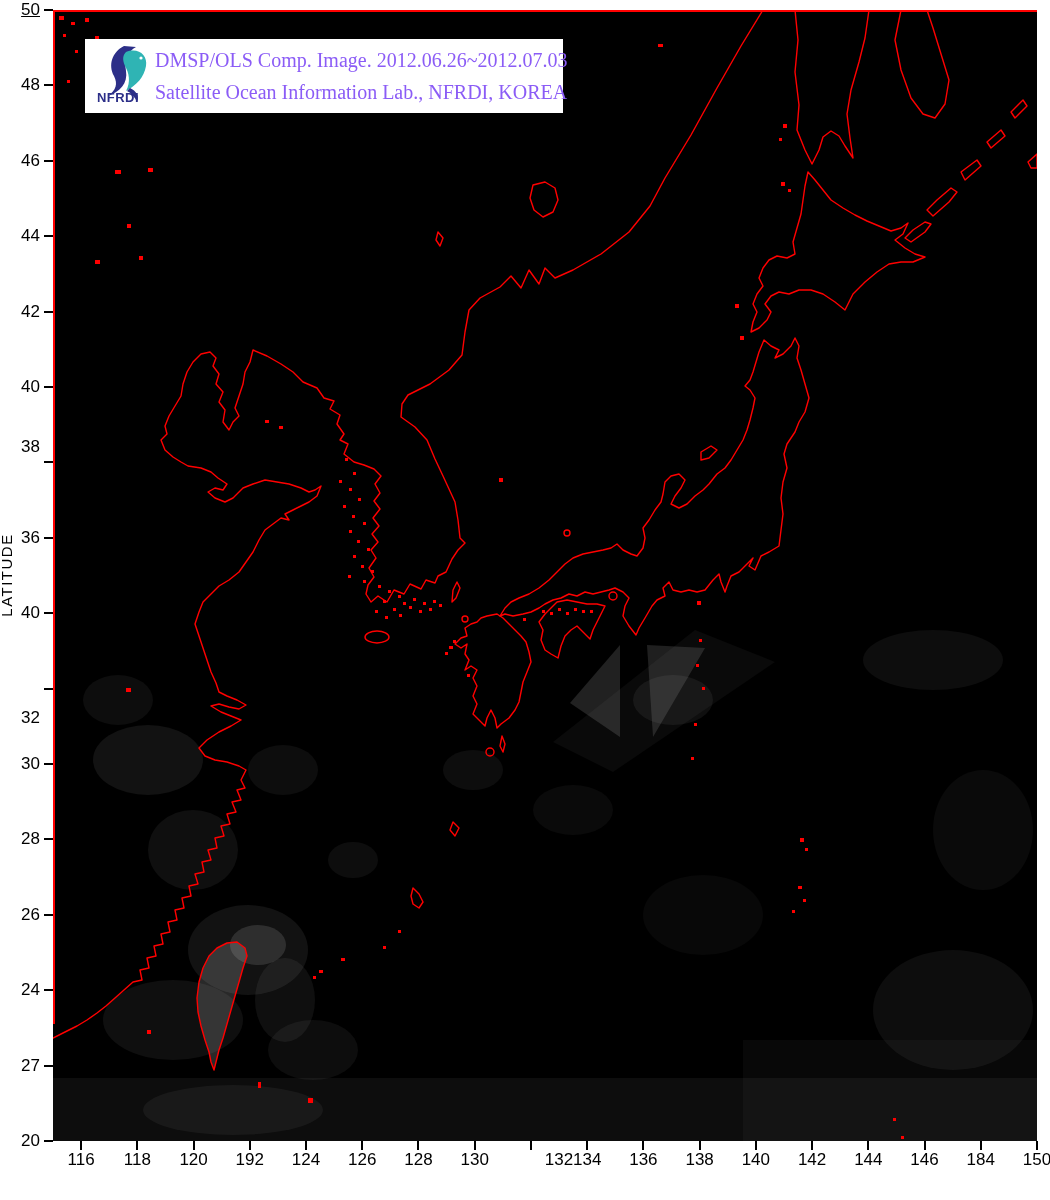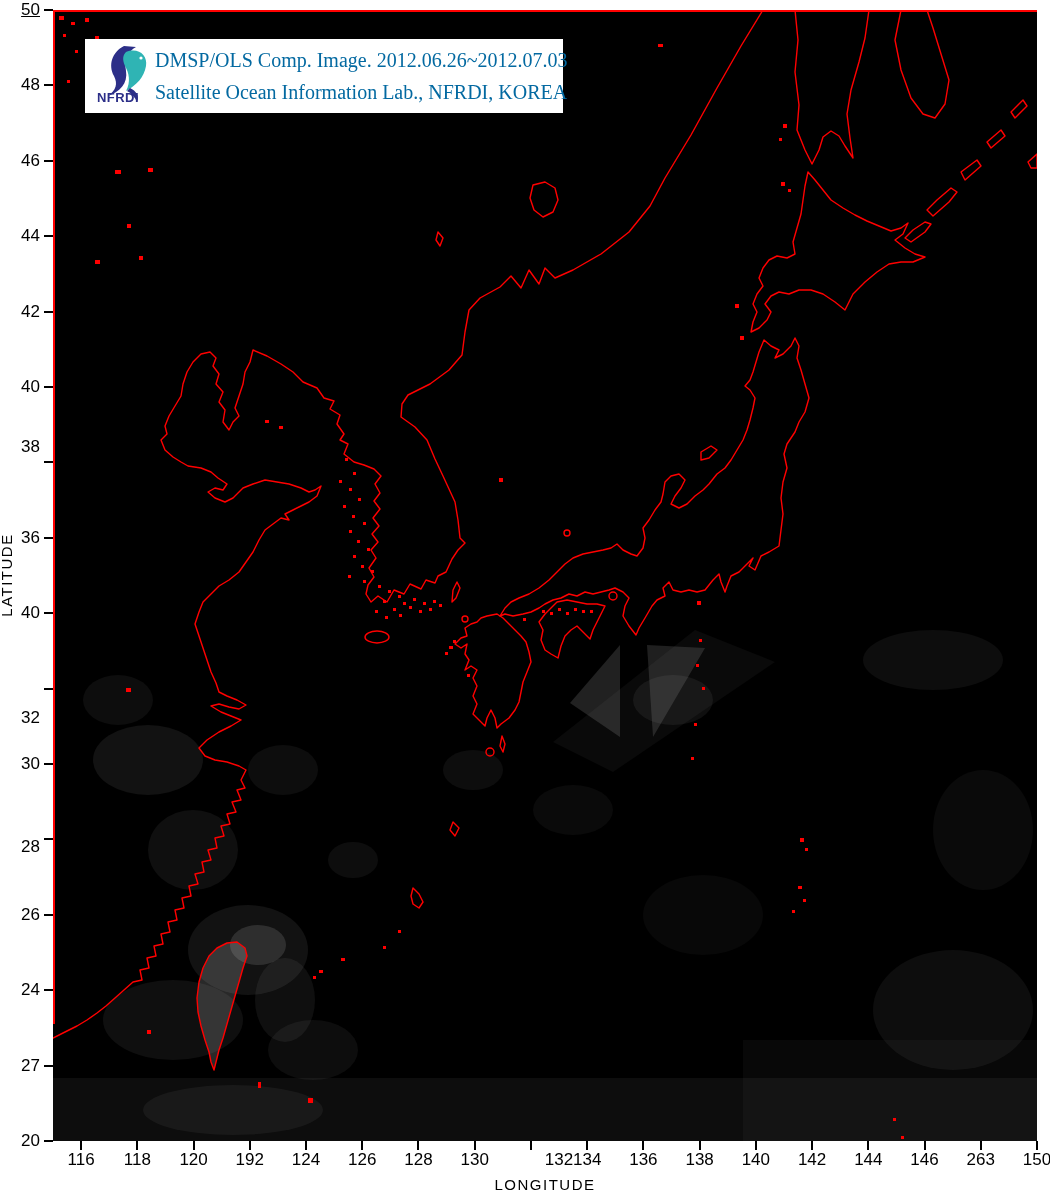--- a/index.html
+++ b/index.html
@@ -6,21 +6,21 @@
   #canvas{position:relative;width:1050px;height:1200px;background:#ffffff;overflow:hidden;
           font-family:"Liberation Sans",sans-serif;}
   #map-area{position:absolute;left:53px;top:10px;width:984px;height:1131px;background:#000;overflow:hidden;}
   #map-svg{position:absolute;left:0;top:0;}
   
   #title-box{position:absolute;left:85px;top:39px;width:478px;height:74px;background:#ffffff;z-index:5;}
   #logo{position:absolute;left:13px;top:5px;width:54px;height:64px;}
   .logo-word{position:absolute;left:2px;top:51px;width:62px;text-align:center;
              font-family:"Liberation Sans",sans-serif;font-weight:bold;font-size:13px;color:#2c2f88;letter-spacing:.5px;}
   .title-line{position:absolute;left:70px;width:405px;height:32px;line-height:32px;
-              font-family:"Liberation Serif",serif;font-size:20px;color:#0369a1;white-space:nowrap;}
+              font-family:"Liberation Serif",serif;font-size:20px;color:#8b5cf6;white-space:nowrap;}
   #title-line1{top:5px;}
   #title-line2{top:37px;}
   
   .tick-left{position:absolute;width:9px;height:2px;background:#000;left:44px;}
   .tick-bottom{position:absolute;width:2px;height:9px;background:#000;top:1141px;}
   .lat-label{position:absolute;width:32px;left:8px;height:20px;line-height:20px;text-align:right;
              font-size:17px;color:#000;}
   .lon-label{position:absolute;width:44px;height:20px;line-height:20px;text-align:center;top:1150px;
              font-size:17px;color:#000;}
   #lat-axis-title{position:absolute;left:-93px;top:566px;width:200px;height:18px;line-height:18px;
@@ -273,21 +273,20 @@
       <path d="M28,8 C40,3 50,11 48,22 C46,33 39,41 28,47 C33,38 31,29 27,22 C24,15 25,11 28,8 Z" fill="#2fb4b4"></path>
       <circle cx="43" cy="14" r="1.6" fill="#ffffff"></circle>
       <path d="M32,44 C38,47 42,52 39,58 C37,53 33,49 29,47 Z" fill="#2c2f88"></path>
     </svg>
     <div class="logo-word">NFRDI</div>
     <div class="title-line" id="title-line1">DMSP/OLS Comp. Image. 2012.06.26~2012.07.03</div>
     <div class="title-line" id="title-line2">Satellite Ocean Information Lab., NFRDI, KOREA</div>
   </div>
 
   <div id="lat-axis-title">LATITUDE</div>
-  <div id="lon-axis-title">LONGITUDE</div>
   <div id="ticks">
       <div class="tick-left" style="top: 9px;"></div>
       <div class="lat-label" style="top: 0px; text-decoration: underline;">50</div>
       <div class="tick-left" style="top: 84.4px;"></div>
       <div class="lat-label" style="top: 75.4px;">48</div>
       <div class="tick-left" style="top: 159.8px;"></div>
       <div class="lat-label" style="top: 150.8px;">46</div>
       <div class="tick-left" style="top: 235.2px;"></div>
       <div class="lat-label" style="top: 226.2px;">44</div>
       <div class="tick-left" style="top: 310.6px;"></div>
@@ -298,21 +297,21 @@
       <div class="lat-label" style="top: 437px;">38</div>
       <div class="tick-left" style="top: 536.8px;"></div>
       <div class="lat-label" style="top: 527.8px;">36</div>
       <div class="tick-left" style="top: 612.2px;"></div>
       <div class="lat-label" style="top: 603.2px;">40</div>
       <div class="tick-left" style="top: 687.6px;"></div>
       <div class="lat-label" style="top: 708px;">32</div>
       <div class="tick-left" style="top: 763px;"></div>
       <div class="lat-label" style="top: 754px;">30</div>
       <div class="tick-left" style="top: 838.4px;"></div>
-      <div class="lat-label" style="top: 829.4px; margin-top: 8px;">28</div>
+      <div class="lat-label" style="top: 829.4px;">28</div>
       <div class="tick-left" style="top: 913.8px;"></div>
       <div class="lat-label" style="top: 904.8px;">26</div>
       <div class="tick-left" style="top: 989.2px;"></div>
       <div class="lat-label" style="top: 980.2px;">24</div>
       <div class="tick-left" style="top: 1064.6px;"></div>
       <div class="lat-label" style="top: 1055.6px;">27</div>
       <div class="tick-left" style="top: 1140px;"></div>
       <div class="lat-label" style="top: 1131px;">20</div>
       <div class="tick-bottom" style="left: 80.1143px;"></div>
       <div class="lon-label" style="left: 59.1143px;">116</div>
@@ -340,18 +339,18 @@
       <div class="lon-label" style="left: 677.629px;">138</div>
       <div class="tick-bottom" style="left: 754.857px;"></div>
       <div class="lon-label" style="left: 733.857px;">140</div>
       <div class="tick-bottom" style="left: 811.086px;"></div>
       <div class="lon-label" style="left: 790.086px;">142</div>
       <div class="tick-bottom" style="left: 867.314px;"></div>
       <div class="lon-label" style="left: 846.314px;">144</div>
       <div class="tick-bottom" style="left: 923.543px;"></div>
       <div class="lon-label" style="left: 902.543px;">146</div>
       <div class="tick-bottom" style="left: 979.771px;"></div>
-      <div class="lon-label" style="left: 958.771px;">263</div>
+      <div class="lon-label" style="left: 958.771px;">184</div>
       <div class="tick-bottom" style="left: 1036px;"></div>
       <div class="lon-label" style="left: 1015px;">150</div>
     </div>
 
 </div>
 
 </body></html>

